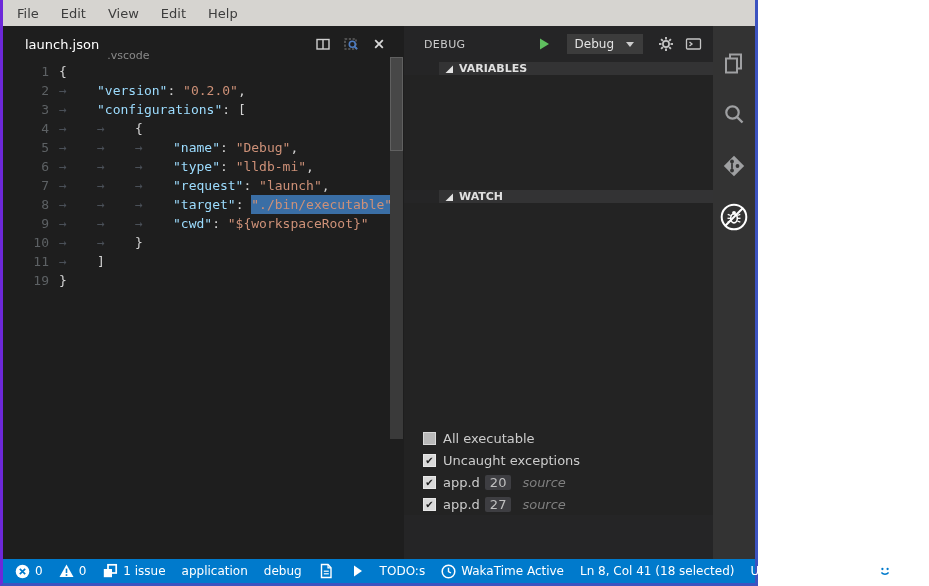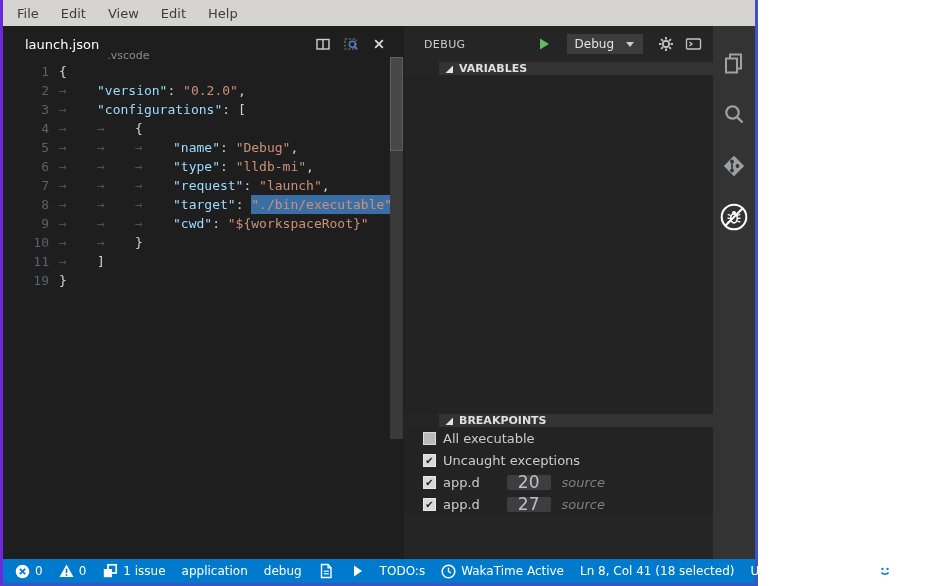--- a/index.html
+++ b/index.html
@@ -45,21 +45,21 @@
   .tool-icon + .tool-icon { margin-left:7px; }
   .section-header { flex:0 0 18px; background:#333334; display:flex; align-items:center;
                     padding-left:5px; gap:5px; font-size:11px; font-weight:bold; color:#e0e0e0;margin-left:35px; }
   .section-body { background:#232323; overflow:hidden; }
   .bp-row { height:22px; display:flex; align-items:center; padding-left:19px; font-size:13px;
             color:#cccccc; }
   .cb { width:13px; height:13px; margin-right:7px; flex:0 0 13px; display:flex; align-items:center;
         justify-content:center; font-size:10px; color:#1e1e1e; }
   .cb-off { background:#b9b9b9; border:1px solid #d9d9d9; }
   .cb-on  { background:#d9d9d9; border:1px solid #e8e8e8; }
-  .bp-badge { background:#3e3e42; color:#c0c0c0; font-size:17px; padding:0 11px; margin-left:27px;
+  .bp-badge { background:#3e3e42; color:#c0c0c0; font-size:13px; padding:0 5px; margin-left:5px;
               border-radius:2px; line-height:15px; }
   .bp-detail { color:#7f7f7f; margin-left:11px;font-style:italic; }
   
   .activitybar { flex:0 0 42px; background:#333333; display:flex; flex-direction:column;
                  align-items:center; padding-top:12px; }
   .ab-item { width:100%; height:51px; display:flex; align-items:center; justify-content:center; }
   
   .statusbar { flex:0 0 24px; background:#007acc; display:flex; align-items:center; color:#ffffff;
                font-size:12px; padding:0 12px; gap:16px; }
   .sb-item { display:flex; align-items:center; gap:5px; white-space:nowrap; }
@@ -167,30 +167,30 @@
       <div id="sidebar-sections">
           <div class="section-header">
             <span>
               <svg width="10" height="10" viewBox="0 0 10 10" xmlns="http://www.w3.org/2000/svg">
                 <polygon points="9,1.5 9,9 1.5,9" fill="#e3e3e3"></polygon>
               </svg>
             </span>
             <span>VARIABLES</span>
           </div>
           <div class="section-body" style="height: 115px;"></div>
-          <div class="section-body" style="height: 32px;"></div>
-          <div class="section-body" style="height: 192px;"></div>
           <div class="section-header">
             <span>
               <svg width="10" height="10" viewBox="0 0 10 10" xmlns="http://www.w3.org/2000/svg">
                 <polygon points="9,1.5 9,9 1.5,9" fill="#e3e3e3"></polygon>
               </svg>
             </span>
-            <span>BREAKPOINTS</span>
+            <span>WATCH</span>
           </div>
+          <div class="section-body" style="height: 32px;"></div>
+          <div class="section-body" style="height: 192px;"></div>
           <div class="section-body" style="height: 88px;">
             <div class="bp-row">
               <span class="cb cb-off"></span>
               <span>All executable</span>
             </div>
             <div class="bp-row">
               <span class="cb cb-on">✔</span>
               <span>Uncaught exceptions</span>
             </div>
             <div class="bp-row">

